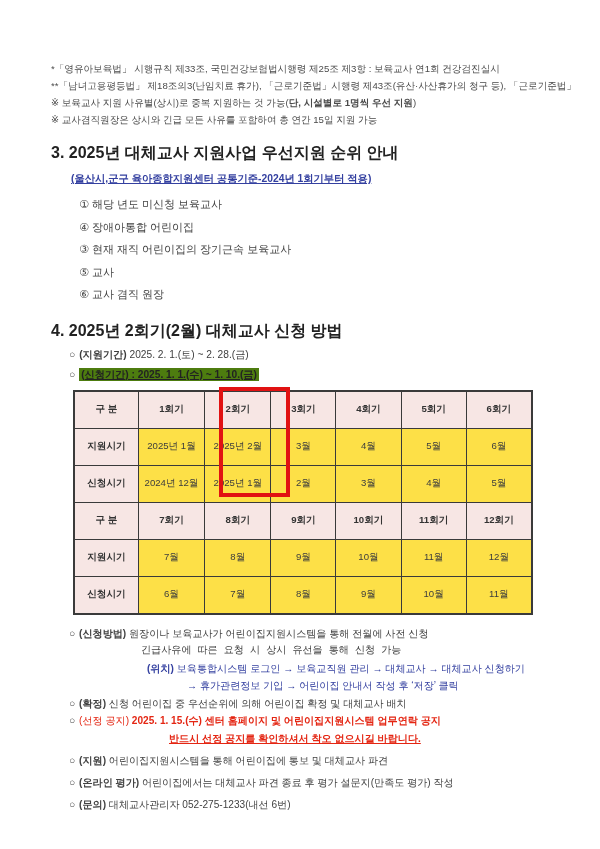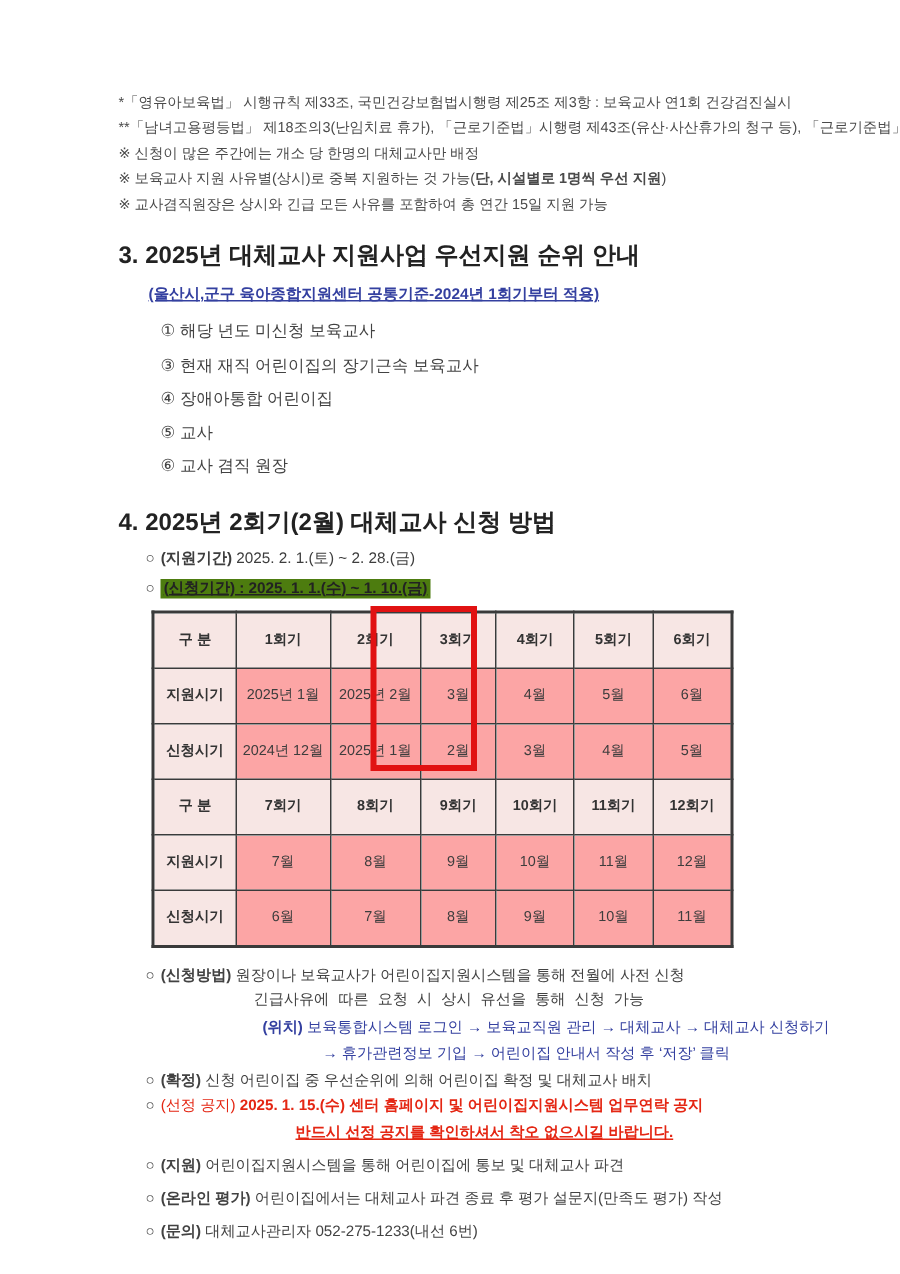--- a/index.html
+++ b/index.html
@@ -1,21 +1,21 @@
 <!DOCTYPE html>
 <html><head>
 <meta charset="utf-8">
 <style>
   html,body { margin:0; padding:0; }
   body {
     width:600px; height:849px; background:#ffffff; overflow:hidden;
     font-family:"Liberation Sans","DejaVu Sans",sans-serif;
     color:#3d3d3d; position:relative;
   }
-  .page { box-sizing:border-box; width:600px; height:849px; padding:60px 30px 0 79px; }
+  .page { box-sizing:border-box; width:600px; height:849px; padding:60px 30px 0 51px; }
   .nowrap { white-space:nowrap; }
   .b { font-weight:bold; }
 
   
   .notes { font-size:9.6px; line-height:17px; color:#4a4a4a; }
   .notes .hang { padding-left:7px; }
 
   
   .sec-title { font-size:16px; font-weight:bold; color:#222; margin-top:15px; white-space:nowrap; }
 
@@ -26,25 +26,25 @@
   .items { margin:7px 0 0 28px; font-size:11px; line-height:22.5px; color:#424242; }
   .red-inline { color:#e05a5a; }
   .u-group { text-decoration:underline; }
 
   
   .bullet-line { font-size:10.2px; margin:6px 0 0 18px; white-space:nowrap; }
   .bullet-line .circ { margin-right:4px; color:#4a4a4a; }
   .hl-yellow { background:#4d7c0f; font-weight:bold; color:#222; padding:1px 2px;text-decoration:underline; }
 
   
-  .table-wrap { position:relative; margin:8px 0 0 22px; width:388px; }
+  .table-wrap { position:relative; margin:8px 0 0 22px; width:460px; }
   table.sched { border-collapse:collapse; table-layout:fixed; border:2px solid #3a3a3a; }
   table.sched td {
     border:1px solid #3a3a3a; height:34px; text-align:center; vertical-align:middle;
-    font-size:9.6px; color:#3d3d3d; background:#fca5a5; overflow:hidden; white-space:nowrap;
+    font-size:9.6px; color:#3d3d3d; background:#fde047; overflow:hidden; white-space:nowrap;
   }
   table.sched td.hd { background:#f7e6e4; font-weight:bold; color:#333; }
   .col0 { width:62px; } .colN { width:64px; }
   .red-overlay {
     position:absolute; left:146px; top:-3px; width:63px; height:102px;
     border:4px solid #e11212; pointer-events:none;
   }
 
   
   .method { font-size:10.1px; line-height:17.5px; margin-top:10px; color:#424242; }
@@ -61,31 +61,30 @@
   .method .gap { margin-top:4.5px; }
 </style>
 </head>
 <body>
 
 <div class="page">
 
   <div class="notes">
     <div class="nowrap">*「영유아보육법」 시행규칙 제33조, 국민건강보험법시행령 제25조 제3항 : 보육교사 연1회 건강검진실시</div>
     <div class="nowrap">**「남녀고용평등법」 제18조의3(난임치료 휴가), 「근로기준법」시행령 제43조(유산·사산휴가의 청구 등), 「근로기준법」</div>
-    <div class="nowrap">※ 신청이 많은 주간에는 개소 당 한명의 대체교사만 배정</div>
     <div class="nowrap"><span>※ 보육교사 지원 사유별(상시)로 중복 지원하는 것 가능(</span><span class="b">단, 시설별로 1명씩 우선 지원</span><span>)</span></div>
     <div class="nowrap">※ 교사겸직원장은 상시와 긴급 모든 사유를 포함하여 총 연간 15일 지원 가능</div>
   </div>
 
   <div class="sec-title">3. 2025년 대체교사 지원사업 우선지원 순위 안내</div>
   <div class="sec3-sub">(울산시,군구 육아종합지원센터 공통기준-2024년 1회기부터 적용)</div>
   <div class="items">
     <div class="nowrap">① 해당 년도 미신청 보육교사</div>
+    <div class="nowrap">④ 장애아통합 어린이집</div>
     <div class="nowrap">③ 현재 재직 어린이집의 장기근속 보육교사</div>
-    <div class="nowrap">④ 장애아통합 어린이집</div>
     <div class="nowrap">⑤ 교사</div>
     <div class="nowrap">⑥ 교사 겸직 원장</div>
   </div>
 
   <div class="sec-title">4. 2025년 2회기(2월) 대체교사 신청 방법</div>
   <div class="bullet-line"><span class="circ">○</span><span class="b">(지원기간)</span><span> 2025. 2. 1.(토) ~ 2. 28.(금)</span></div>
   <div class="bullet-line"><span class="circ">○</span><span class="hl-yellow">(신청기간) : 2025. 1. 1.(수) ~ 1. 10.(금)</span></div>
 
   <div class="table-wrap">
     <table class="sched">

